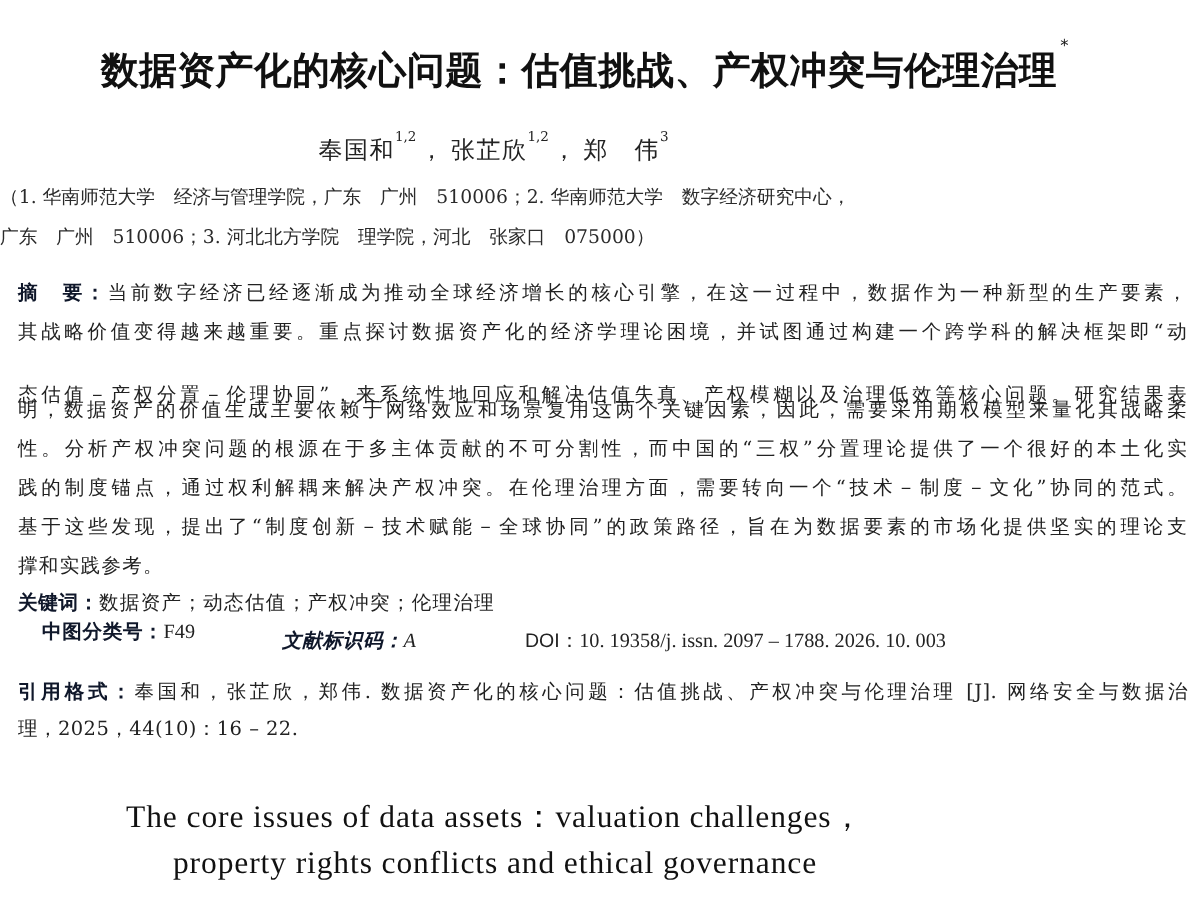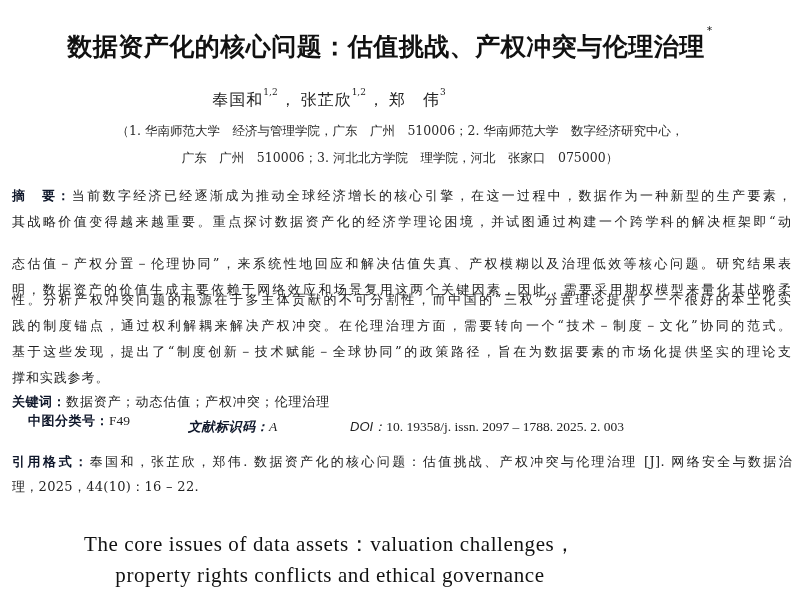--- a/index.html
+++ b/index.html
@@ -33,21 +33,21 @@
       text-align: center;
       font-size: 16px;
       color: #222;
       letter-spacing: 1px;
     }
     .authors sup { font-size: 9px; vertical-align: top; position: relative; top: -3px; letter-spacing: 0; }
     .authors .sep { margin: 0 4px 0 2px; }
 
     .affil {
       left: 0; width: 800px;
-      text-align: center;
+      text-align: left;
       font-size: 12.5px;
       color: #2a2a2a;
     }
     .affil1 { top: 123px; }
     .affil2 { top: 150px; }
 
     .para-line {
       left: 12px;
       width: 780px;
       font-size: 13px;
@@ -61,21 +61,21 @@
       font-weight: bold;
       color: #0f172a;
       letter-spacing: 0.5px;
     }
     .meta-line {
       left: 12px;
       font-size: 13px;
       color: #222;
     }
     .meta-line .val { font-family: "Liberation Serif", "DejaVu Serif", serif; font-size: 13.5px; }
-    .doi-lbl { font-family: "Liberation Sans", "DejaVu Sans", sans-serif; font-style: italic; }
+    .doi-lbl { font-family: "Liberation Sans", "DejaVu Sans", sans-serif; }
 
     .en-title {
       left: 0; width: 660px;
       text-align: center;
       font-family: "Liberation Serif", "DejaVu Serif", serif;
       font-size: 21px;
       color: #111;
       letter-spacing: 0.6px;
     }
   </style>
@@ -90,39 +90,39 @@
   <span>奉国和</span><sup>1,2</sup><span class="sep">，</span><span>张芷欣</span><sup>1,2</sup><span class="sep">，</span><span>郑　伟</span><sup>3</sup>
 </div>
 
 <div class="abs affil affil1">（1. 华南师范大学　经济与管理学院，广东　广州　510006；2. 华南师范大学　数字经济研究中心，</div>
 <div class="abs affil affil2">广东　广州　510006；3. 河北北方学院　理学院，河北　张家口　075000）</div>
 
 <div>
   <div class="abs para-line justify" style="top:187px;"><span class="lbl">摘　要：</span><span>当前数字经济已经逐渐成为推动全球经济增长的核心引擎，在这一过程中，数据作为一种新型的生产要素，</span></div>
   <div class="abs para-line justify" style="top:213px;">其战略价值变得越来越重要。重点探讨数据资产化的经济学理论困境，并试图通过构建一个跨学科的解决框架即“动</div>
   <div class="abs para-line justify" style="top:255px;">态估值－产权分置－伦理协同”，来系统性地回应和解决估值失真、产权模糊以及治理低效等核心问题。研究结果表</div>
-  <div class="abs para-line justify" style="top:265px;margin-top:16px;">明，数据资产的价值生成主要依赖于网络效应和场景复用这两个关键因素，因此，需要采用期权模型来量化其战略柔</div>
+  <div class="abs para-line justify" style="top:265px;">明，数据资产的价值生成主要依赖于网络效应和场景复用这两个关键因素，因此，需要采用期权模型来量化其战略柔</div>
   <div class="abs para-line justify" style="top:291px;">性。分析产权冲突问题的根源在于多主体贡献的不可分割性，而中国的“三权”分置理论提供了一个很好的本土化实</div>
   <div class="abs para-line justify" style="top:317px;">践的制度锚点，通过权利解耦来解决产权冲突。在伦理治理方面，需要转向一个“技术－制度－文化”协同的范式。</div>
   <div class="abs para-line justify" style="top:343px;">基于这些发现，提出了“制度创新－技术赋能－全球协同”的政策路径，旨在为数据要素的市场化提供坚实的理论支</div>
   <div class="abs para-line" style="top:369px;">撑和实践参考。</div>
 </div>
 
 <div class="abs meta-line" style="top:393px;">
   <span class="lbl">关键词：</span><span style="letter-spacing:0.9px;">数据资产；动态估值；产权冲突；伦理治理</span>
 </div>
 
 <div class="abs meta-line" style="top:412px;margin-left:16px;">
   <span class="lbl">中图分类号：</span><span class="val">F49</span>
 </div>
 <div class="abs meta-line" style="top:418px; left:188px;font-style:italic;">
   <span class="lbl">文献标识码：</span><span class="val">A</span>
 </div>
 <div class="abs meta-line" style="top:418px; left:350px;">
-  <span class="doi-lbl">DOI：</span><span class="val">10. 19358/j. issn. 2097 – 1788. 2025. 2. 003</span>
+  <span class="doi-lbl">DOI：</span><span class="val">10. 19358/j. issn. 2097 – 1788. 2026. 10. 003</span>
 </div>
 
 <div class="abs para-line justify" style="top:453px; letter-spacing:0.3px;">
   <span class="lbl">引用格式：</span><span>奉国和，张芷欣，郑伟. 数据资产化的核心问题：估值挑战、产权冲突与伦理治理 [J]. 网络安全与数据治</span>
 </div>
 <div class="abs para-line" style="top:478px; letter-spacing:0.3px;">理，2025，44(10)：16 – 22.</div>
 
 <div class="abs en-title" style="top:530px;">The core issues of data assets：valuation challenges，</div>
 <div class="abs en-title" style="top:563px;">property rights conflicts and ethical governance</div>
 

